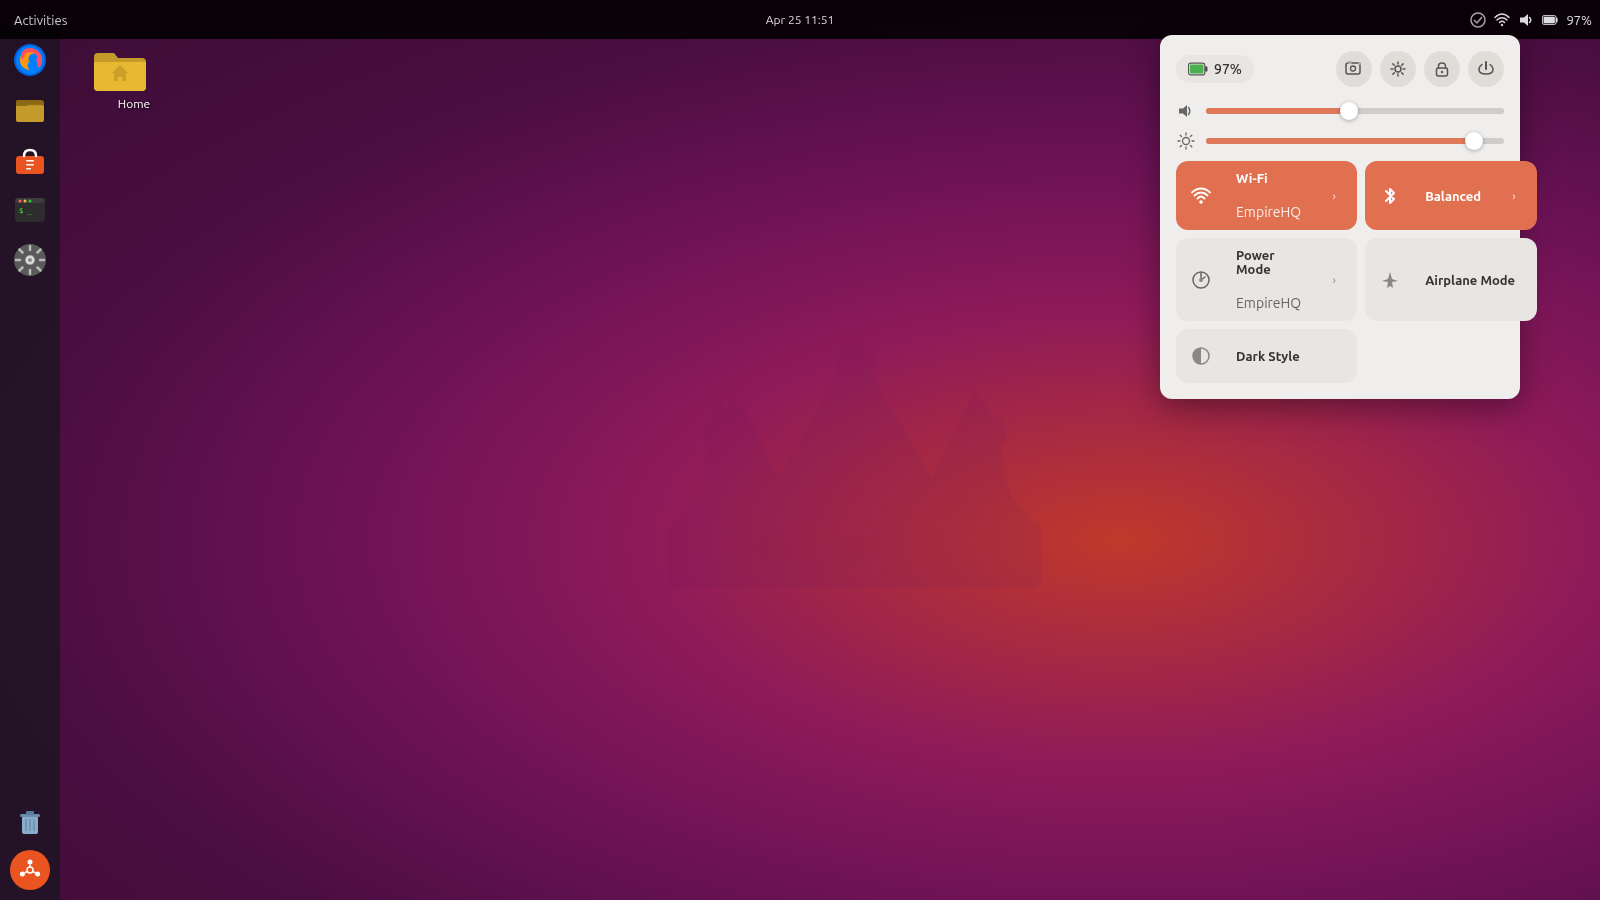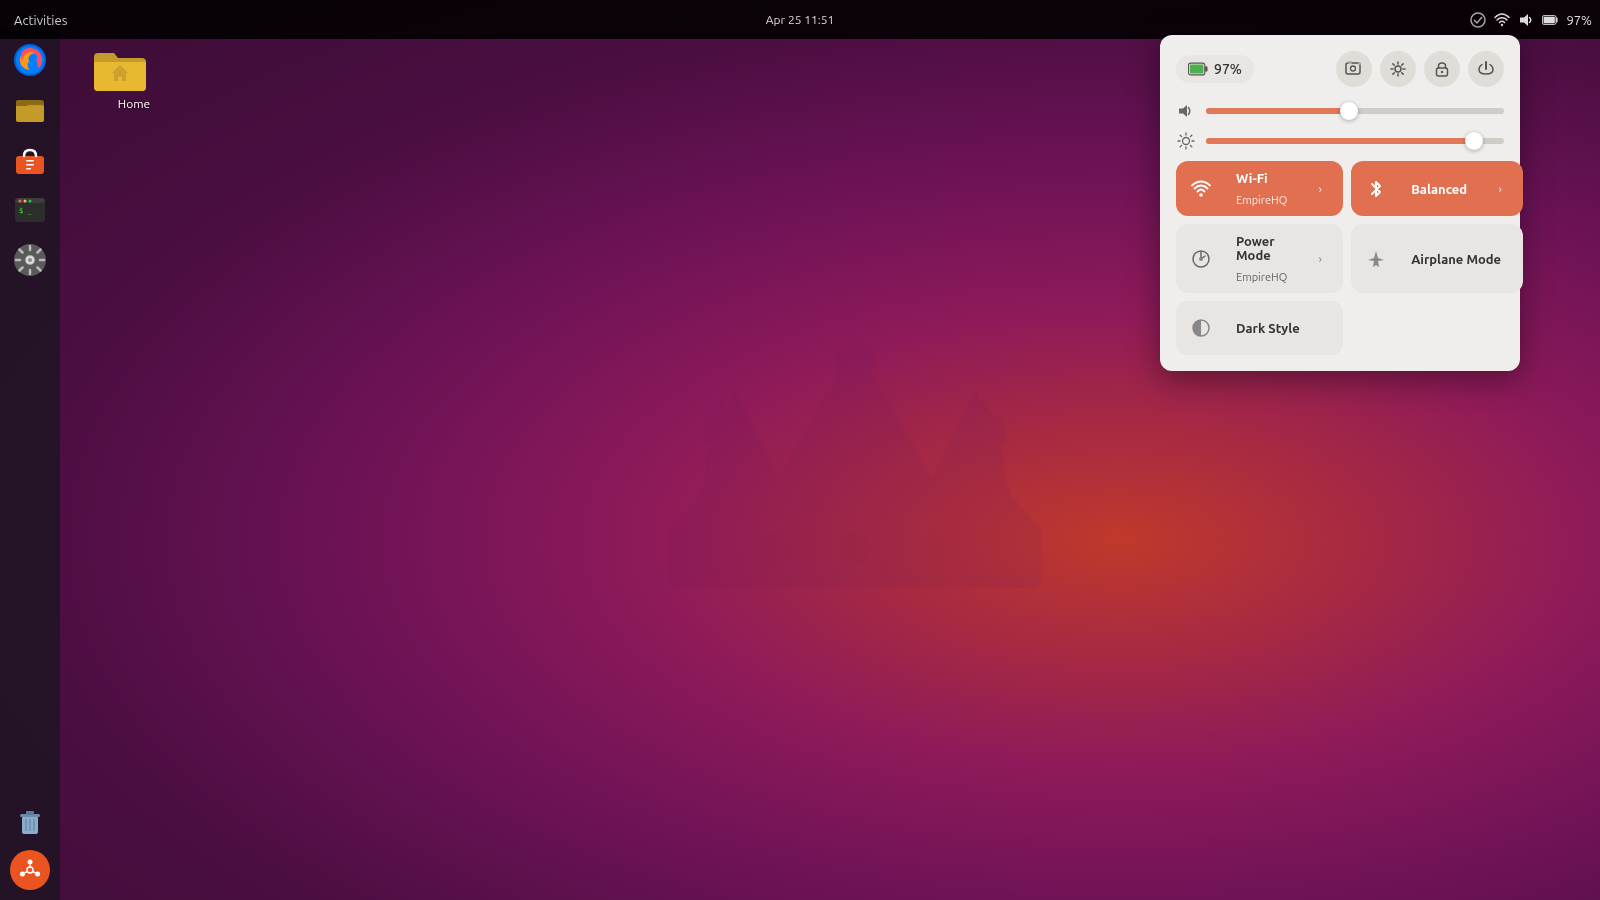--- a/index.html
+++ b/index.html
@@ -294,23 +294,23 @@
       flex: 1;
     }
 
     .tile-label {
       font-size: 13px;
       font-weight: 600;
       color: #333;
     }
 
     .tile-sublabel {
-      font-size: 11px;
+      font-size: 14px;
       color: #666;
-      margin-top: 9px;
+      margin-top: 19px;
     }
 
     .tile-arrow {
       width: 18px;
       height: 18px;
       display: flex;
       align-items: center;
       justify-content: center;
       font-size: 12px;
       color: rgba(255,255,255,0.8);

